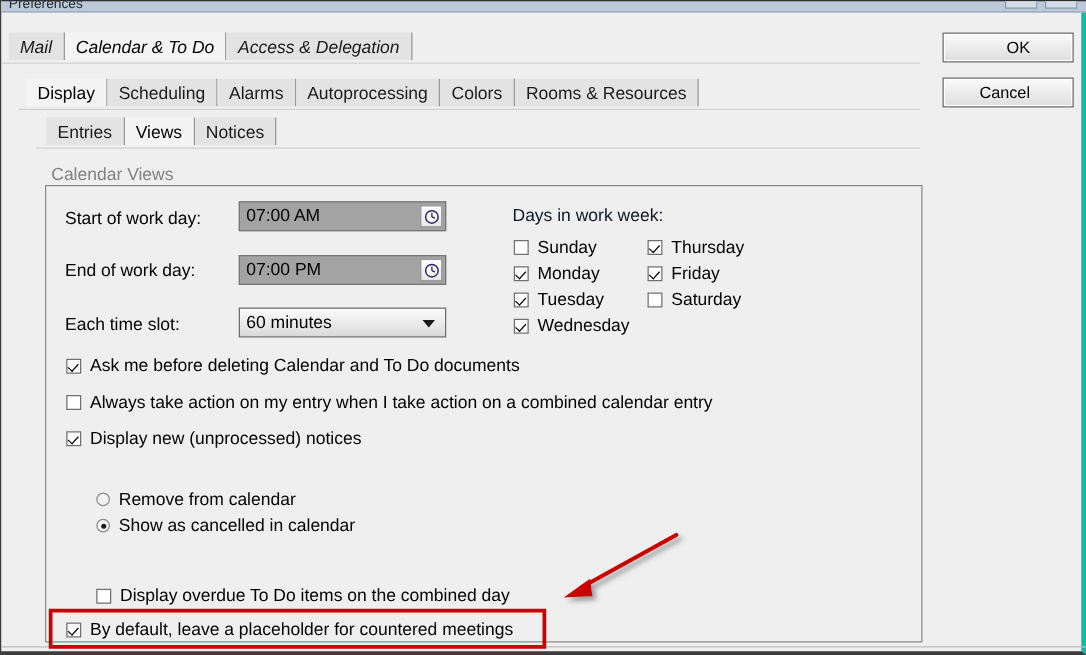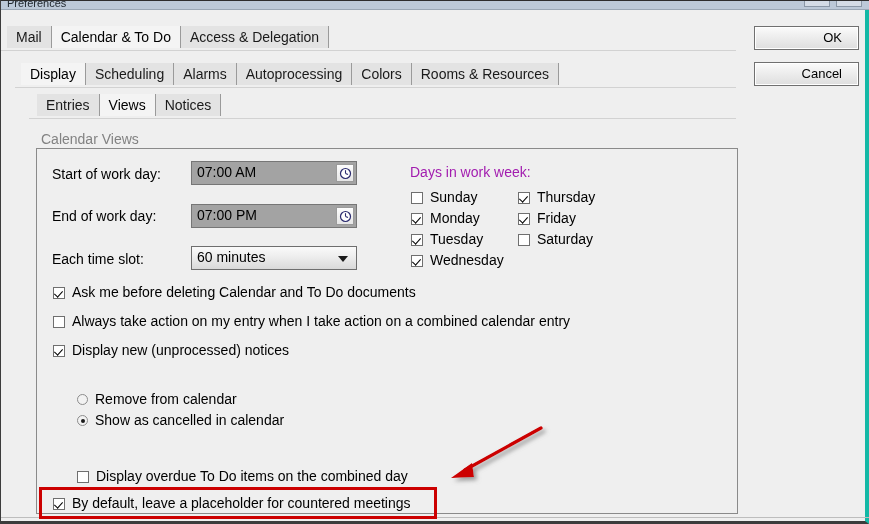--- a/index.html
+++ b/index.html
@@ -60,21 +60,21 @@
     background: #9aa7b5;
   }
 
   
   .tabrow {
     position: absolute;
     display: flex;
     align-items: flex-end;
     height: 23px;
   }
-  #tabrow-1 { left: 6px;  top: 25px; }
+  #tabrow-1 { left: 6px;  top: 25px; font-style: italic; }
   #tabrow-2 { left: 20px; top: 62px; }
   #tabrow-3 { left: 36px; top: 93px; }
 
   .tab {
     height: 22px;
     line-height: 22px;
     padding: 0 9px;
     box-sizing: border-box;
     font-size: 14px;
     color: #1a1a1a;
@@ -96,21 +96,21 @@
   
   .dlg-btn {
     position: absolute;
     width: 105px; height: 24px;
     background: linear-gradient(to bottom, #fbfbfb 0%, #ececec 50%, #dedede 100%);
     border: 1px solid #707070;
     box-sizing: border-box;
     font-size: 13px;
     color: #000;
     text-align: right;
-    padding-right: 16px;
+    padding-right: 34px;
     line-height: 22px;
     cursor: default;
     box-shadow: inset 0 0 0 1px #ffffff;
   }
   #btn-ok     { left: 753px; top: 26px; }
   #btn-cancel { left: 753px; top: 62px; }
 
   
   #group-label {
     position: absolute;
@@ -194,21 +194,21 @@
     border-left: 5px solid transparent;
     border-right: 5px solid transparent;
     border-top: 6px solid #1a1a1a;
   }
 
   
   #days-title {
     position: absolute;
     left: 409px; top: 164px;
     font-size: 14px;
-    color: #a21caf;
+    color: #0f172a;
     white-space: nowrap;
   }
   .daybox {
     position: absolute;
     font-size: 14px;
     white-space: nowrap;
   }
 
   
   .cbx {

